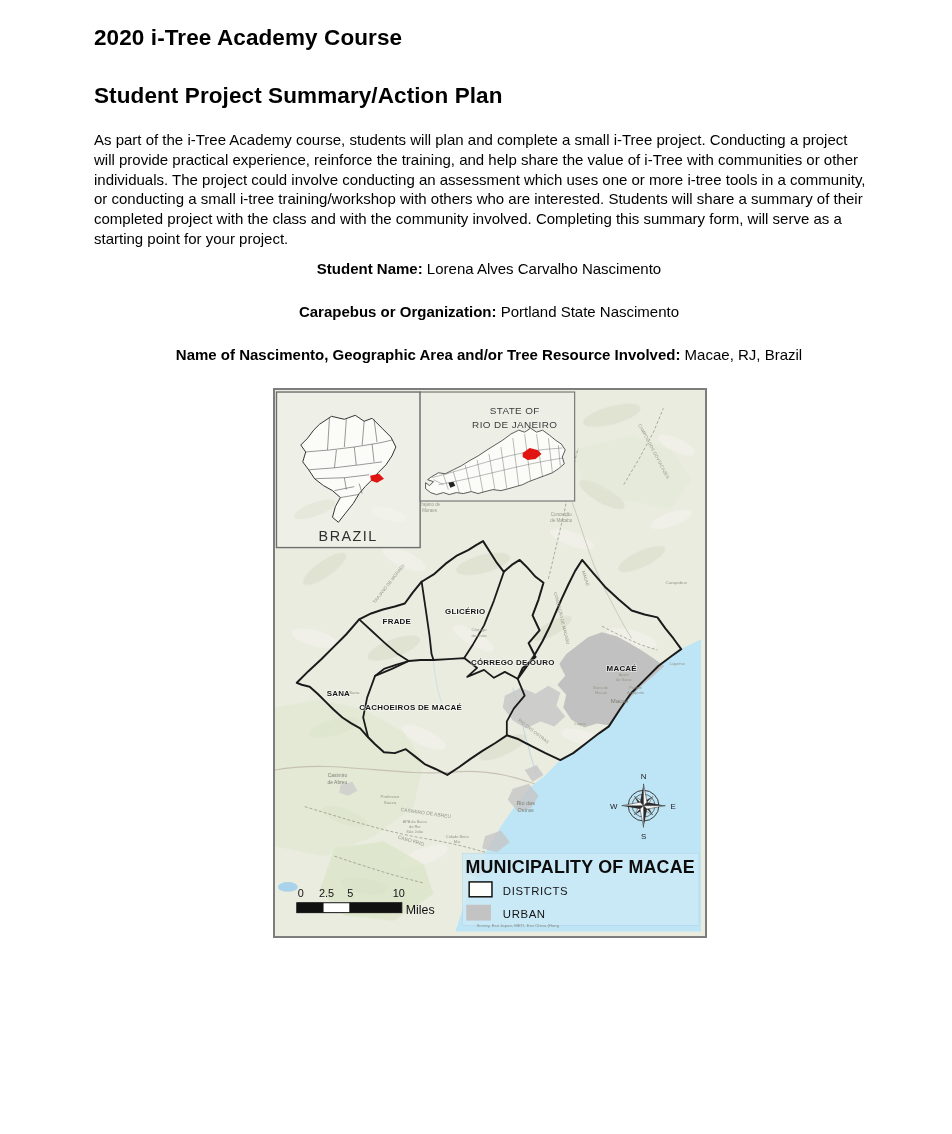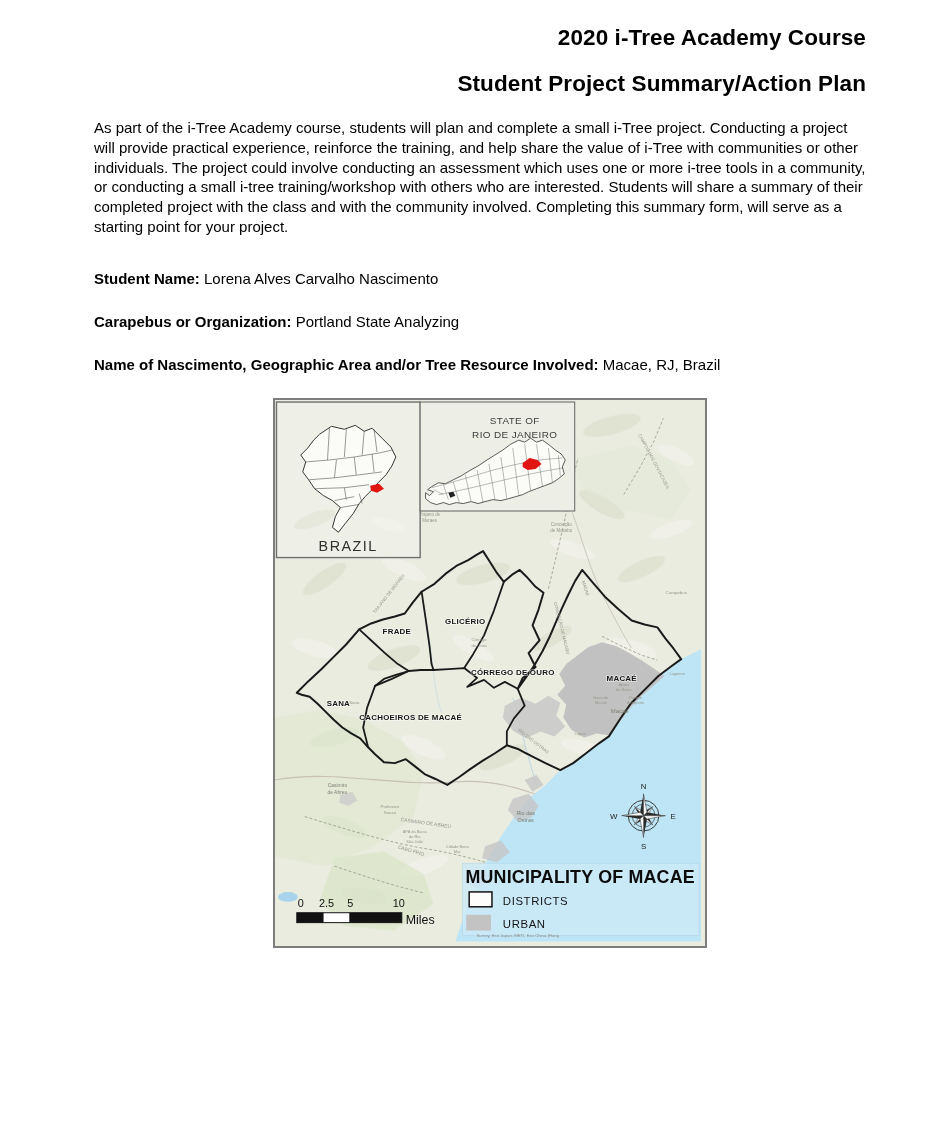--- a/index.html
+++ b/index.html
@@ -2,24 +2,24 @@
 <html><head>
 <meta charset="utf-8">
 <style>
   html,body{margin:0;padding:0;}
   body{
     width:952px;height:1134px;background:#ffffff;
     font-family:"Liberation Sans",sans-serif;color:#000;
     overflow:hidden;
   }
   .doc{padding:25px 86px 0 94px;}
-  .t1,.t2{font-size:22.5px;font-weight:bold;text-align:right;margin:0;letter-spacing:.1px;}
-  .t2{margin-top:20px;}
-  .intro{font-size:15px;line-height:19.8px;margin:21px 0 32px 0;width:775px;}
-  .field{font-size:15px;line-height:20px;margin:0 0 23px 0;width:790px;}
+  .t1,.t2{font-size:22.5px;font-weight:bold;text-align:left;margin:0;letter-spacing:.1px;}
+  .t2{margin-top:32px;}
+  .intro{font-size:15px;line-height:19.8px;margin:21px 0 10px 0;width:775px;}
+  .field{font-size:15px;line-height:20px;margin:0 0 23px 0;width:790px;text-align:center;}
   .field .fl{font-weight:bold;}
   .map-wrap{width:430px;height:546px;margin:23px 0 0 179px;border:2px solid #7d7d7d;line-height:0;background:#eaece0;}
   svg text{font-family:"Liberation Sans",sans-serif;}
   .lbl-district{font-weight:bold;fill:#151515;letter-spacing:.25px;text-anchor:middle;
     paint-order:stroke;stroke:#ffffff;stroke-opacity:.55;stroke-width:1.5px;}
   .lbl-faint{fill:#97978c;text-anchor:middle;}
   .lbl-faint2{fill:#7e7e76;text-anchor:middle;}
   .inset-title{fill:#2f2f2f;letter-spacing:1.5px;}
   .inset-sub{fill:#3b3b3b;text-anchor:middle;letter-spacing:.4px;}
   .legend-title{font-weight:bold;fill:#0c0c0c;text-anchor:middle;letter-spacing:.2px;}
@@ -35,21 +35,21 @@
   <h1 class="t1">2020 i-Tree Academy Course</h1>
   <h1 class="t2">Student Project Summary/Action Plan</h1>
   <p class="intro">As part of the i-Tree Academy course, students will plan and complete a small i-Tree project. Conducting a project will provide practical experience, reinforce the training, and help share the value of i-Tree with communities or other individuals. The project could involve conducting an assessment which uses one or more i-tree tools in a community, or conducting a small i-tree training/workshop with others who are interested. Students will share a summary of their completed project with the class and with the community involved. Completing this summary form, will serve as a starting point for your project.</p>
 
   <div class="field">
     <span class="fl">Student Name:</span>
     <span>Lorena Alves Carvalho Nascimento</span>
   </div>
   <div class="field">
     <span class="fl">Carapebus or Organization:</span>
-    <span>Portland State Analyzing</span>
+    <span>Portland State Nascimento</span>
   </div>
   <div class="field">
     <span class="fl">Name of Nascimento, Geographic Area and/or Tree Resource Involved:</span>
     <span>Macae, RJ, Brazil</span>
   </div>
 
   <div class="map-wrap">
     <svg width="426" height="542" viewBox="0 0 430 546" xmlns="http://www.w3.org/2000/svg">
 
       <rect x="0" y="0" width="430" height="546" fill="#eaece0"></rect>

